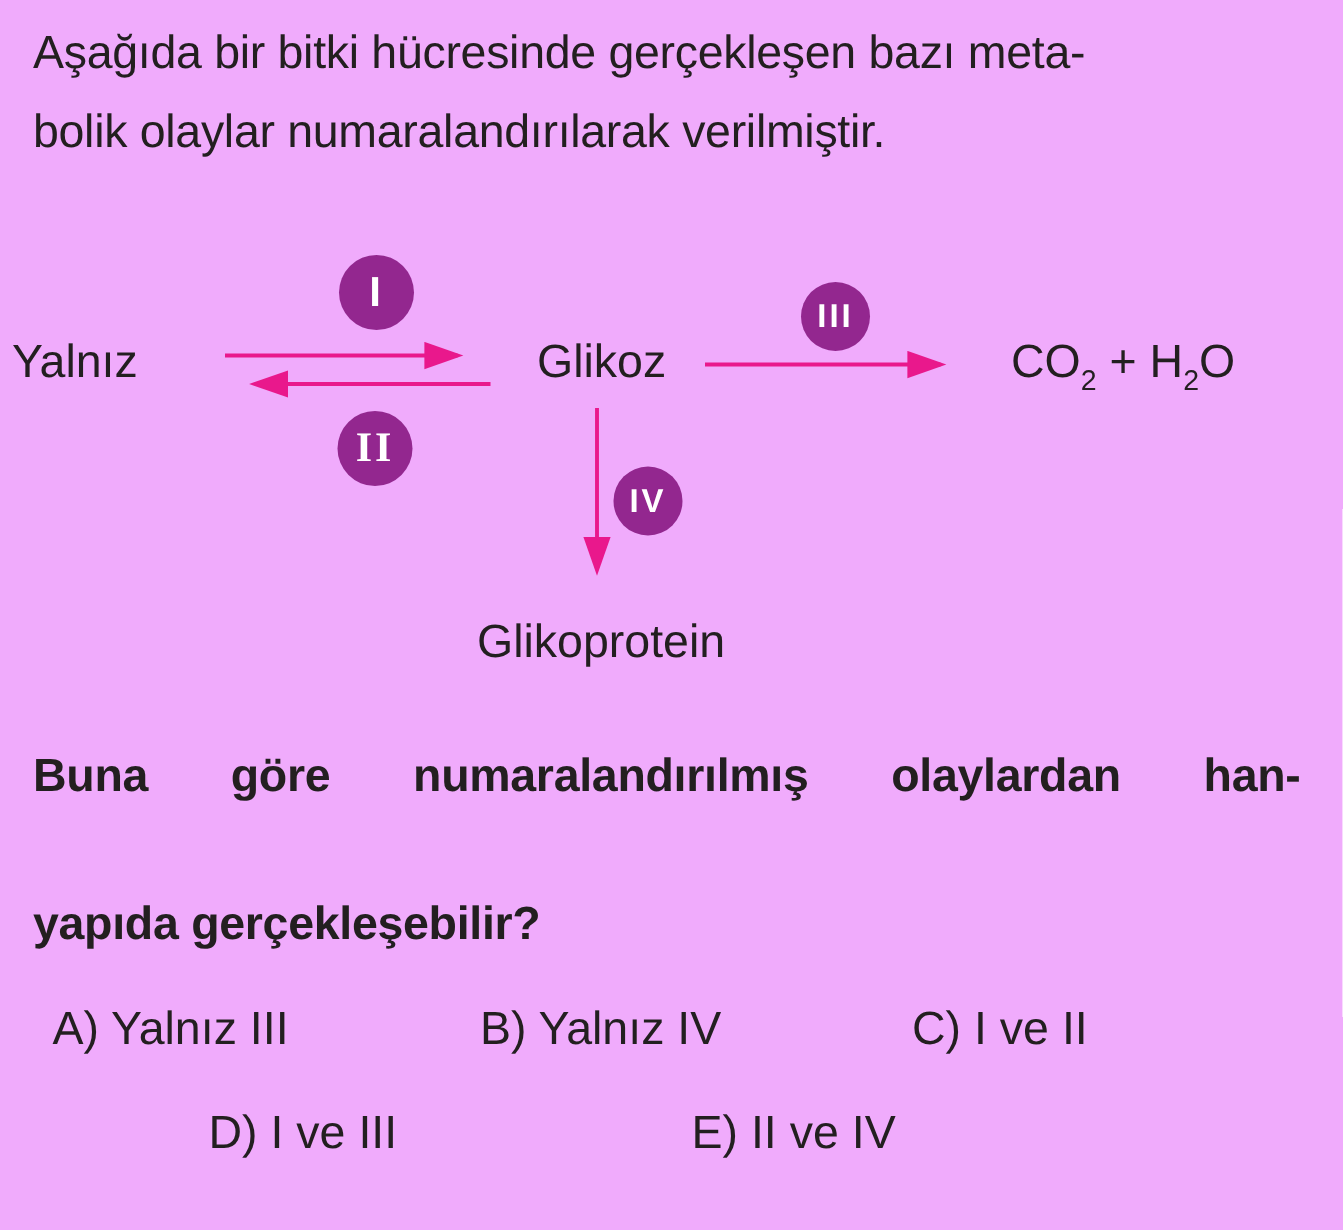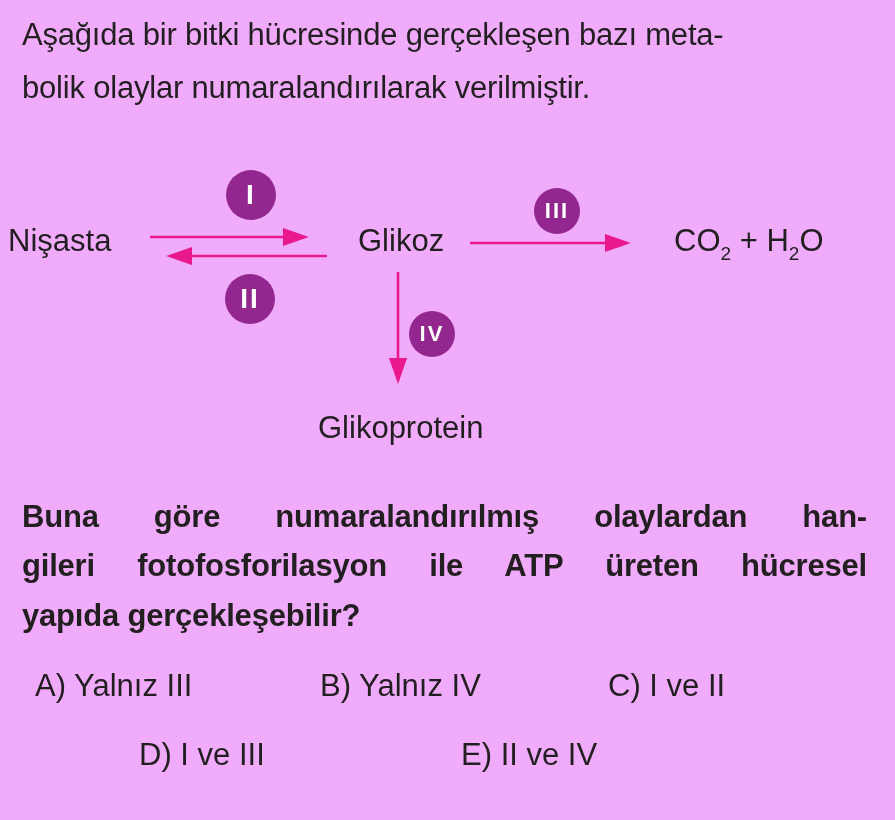--- a/index.html
+++ b/index.html
@@ -74,44 +74,43 @@
       <marker id="ah" markerWidth="11" markerHeight="9" refX="8.5" refY="3.5" orient="auto" markerUnits="strokeWidth">
         <path d="M0,0 L10,3.5 L0,7 Z" fill="#e9188c"></path>
       </marker>
     </defs>
     <line x1="150" y1="237" x2="305" y2="237" stroke="#e9188c" stroke-width="2.6" marker-end="url(#ah)"></line>
     <line x1="327" y1="256" x2="170" y2="256" stroke="#e9188c" stroke-width="2.6" marker-end="url(#ah)"></line>
     <line x1="470" y1="243" x2="627" y2="243" stroke="#e9188c" stroke-width="2.6" marker-end="url(#ah)"></line>
     <line x1="398" y1="272" x2="398" y2="380" stroke="#e9188c" stroke-width="2.6" marker-end="url(#ah)"></line>
   </svg>
 
-  <div class="abs node-label" style="left:8px; top:223px;">Nişasta</div>
+  <div class="abs node-label" style="left:8px; top:223px;">Yalnız</div>
   <div class="abs node-label" style="left:358px; top:223px;">Glikoz</div>
 
   <div class="abs node-label" style="left:674px; top:223px;">
     <span>CO</span><span class="sub">2</span><span> + H</span><span class="sub">2</span><span>O</span>
   </div>
 
   <div class="abs node-label" style="left:318px; top:410px;">Glikoprotein</div>
 
   <div class="badge badge-lg" style="left:226px; top:170px;">
     <span>I</span>
   </div>
-  <div class="badge badge-lg" style="left:225px; top:274px;">
+  <div class="badge badge-lg" style="left:225px; top:274px;font-family:Liberation Serif, serif;">
     <span>II</span>
   </div>
   <div class="badge badge-sm" style="left:534px; top:188px;">
     <span>III</span>
   </div>
   <div class="badge badge-sm" style="left:409px; top:311px;">
     <span>IV</span>
   </div>
 
   <div class="abs q-text q-just" style="left:22px; top:498px;">Buna göre numaralandırılmış olaylardan han-</div>
-  <div class="abs q-text q-just" style="left:22px; top:547px;">gileri fotofosforilasyon ile ATP üreten hücresel</div>
   <div class="abs q-text" style="left:22px; top:597px;">yapıda gerçekleşebilir?</div>
 
   <div class="option" style="left:20px; top:668px;">
     <span>A)</span>
     <span>Yalnız III</span>
   </div>
   <div class="option" style="left:305px; top:668px;">
     <span>B)</span>
     <span>Yalnız IV</span>
   </div>

